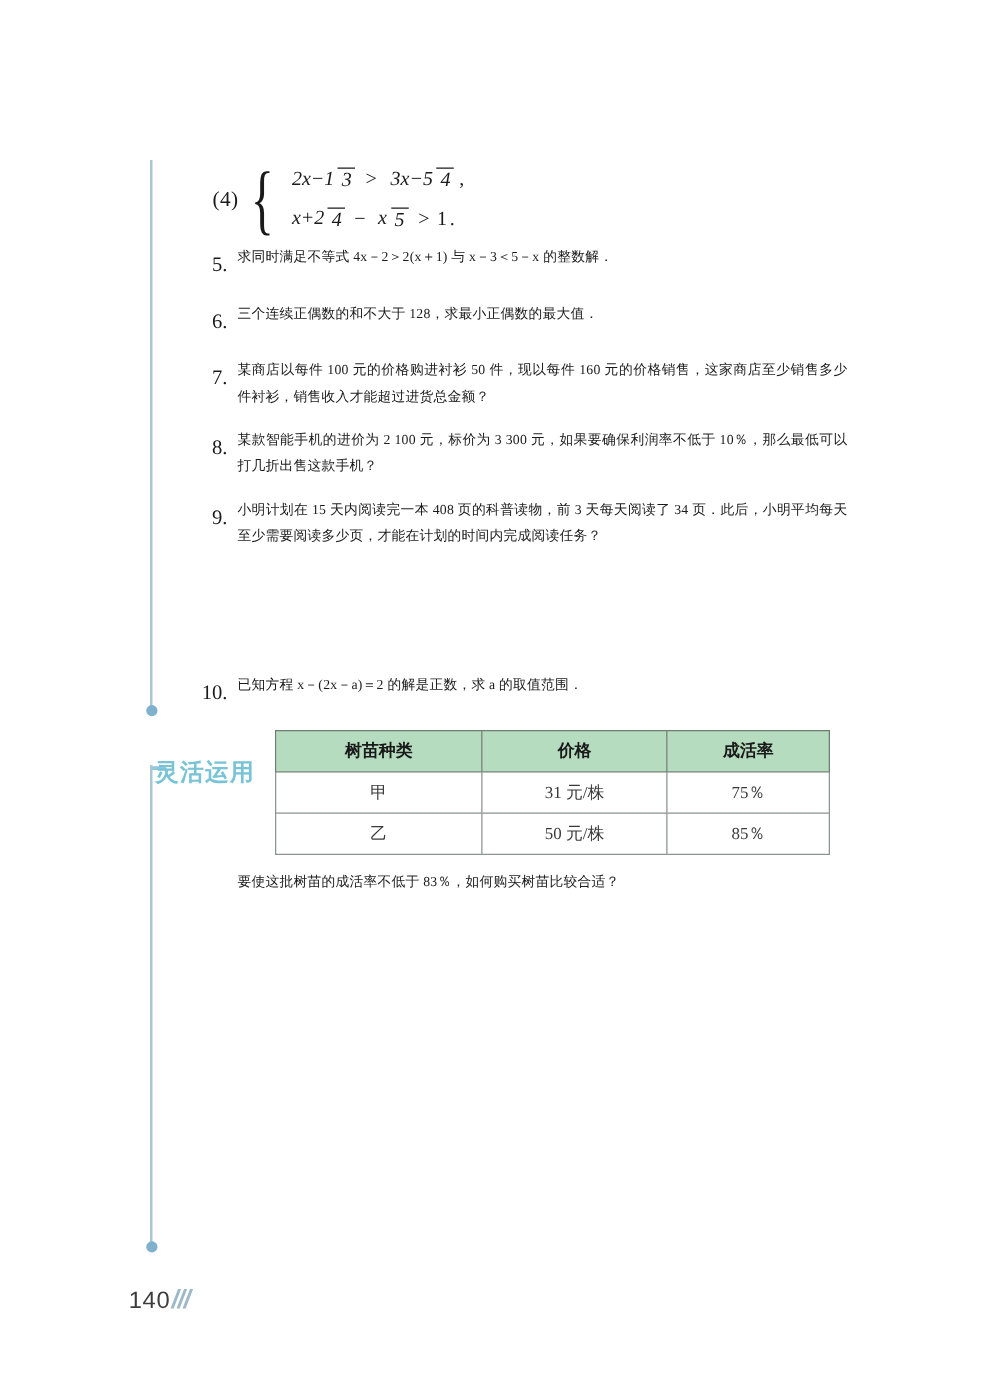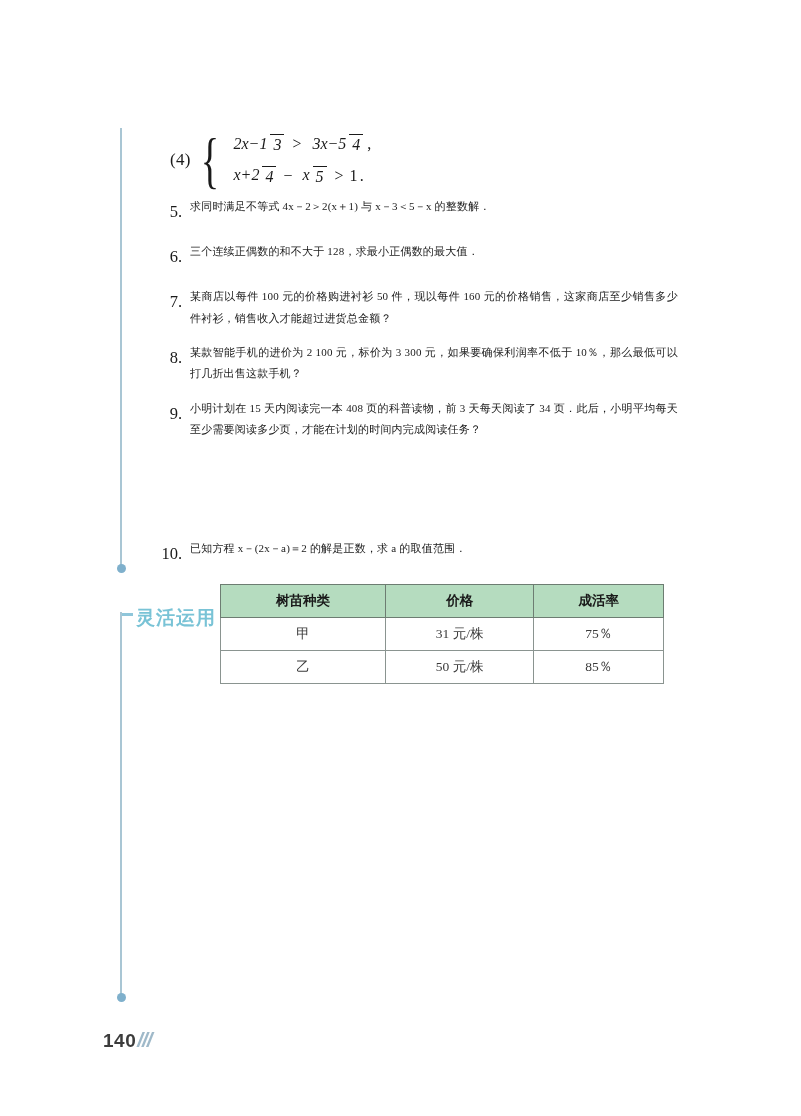--- a/index.html
+++ b/index.html
@@ -125,21 +125,21 @@
     font-size: 11px;
     line-height: 1.95;
     text-align: justify;
     letter-spacing: .2px;
   }
   .mn { font-style: normal; font-family: "Liberation Serif", serif; letter-spacing: .2px; }
 
   
   .sec-head {
     position: absolute;
-    left: 136px;
+    left: 124px;
     top: 605px;
     font-family: "Liberation Sans", sans-serif;
     font-weight: bold;
     font-size: 19px;
     color: #79c3d6;
     letter-spacing: 1px;
   }
 
   
   .tbl-wrap {
@@ -176,21 +176,21 @@
   .footer {
     position: absolute;
     left: 103px;
     top: 1028px;
     display: flex;
     align-items: baseline;
   }
   .pageno {
     font-family: "Liberation Sans", sans-serif;
     font-size: 19px;
-    font-weight: bold;
+    font-weight: normal;
     color: #3c3c3c;
     letter-spacing: .5px;
   }
   .slashes {
     font-family: "Liberation Sans", sans-serif;
     font-size: 21px;
     font-weight: bold;
     font-style: italic;
     color: #9fb9c9;
     margin-left: 1px;
@@ -292,20 +292,24 @@
           </tr>
           <tr>
             <td>乙</td>
             <td>50 元/株</td>
             <td>85％</td>
           </tr>
         </tbody>
       </table>
     </div>
 
+    <div class="prob">
+      <div class="prob-num"></div>
+      <div class="prob-body">要使这批树苗的成活率不低于 83％，如何购买树苗比较合适？</div>
+    </div>
 
   </div>
 
   <div class="sec-head">
     <span>灵活运用</span>
   </div>
 
   <div class="footer">
     <span class="pageno">140</span>
     <span class="slashes">///</span>

